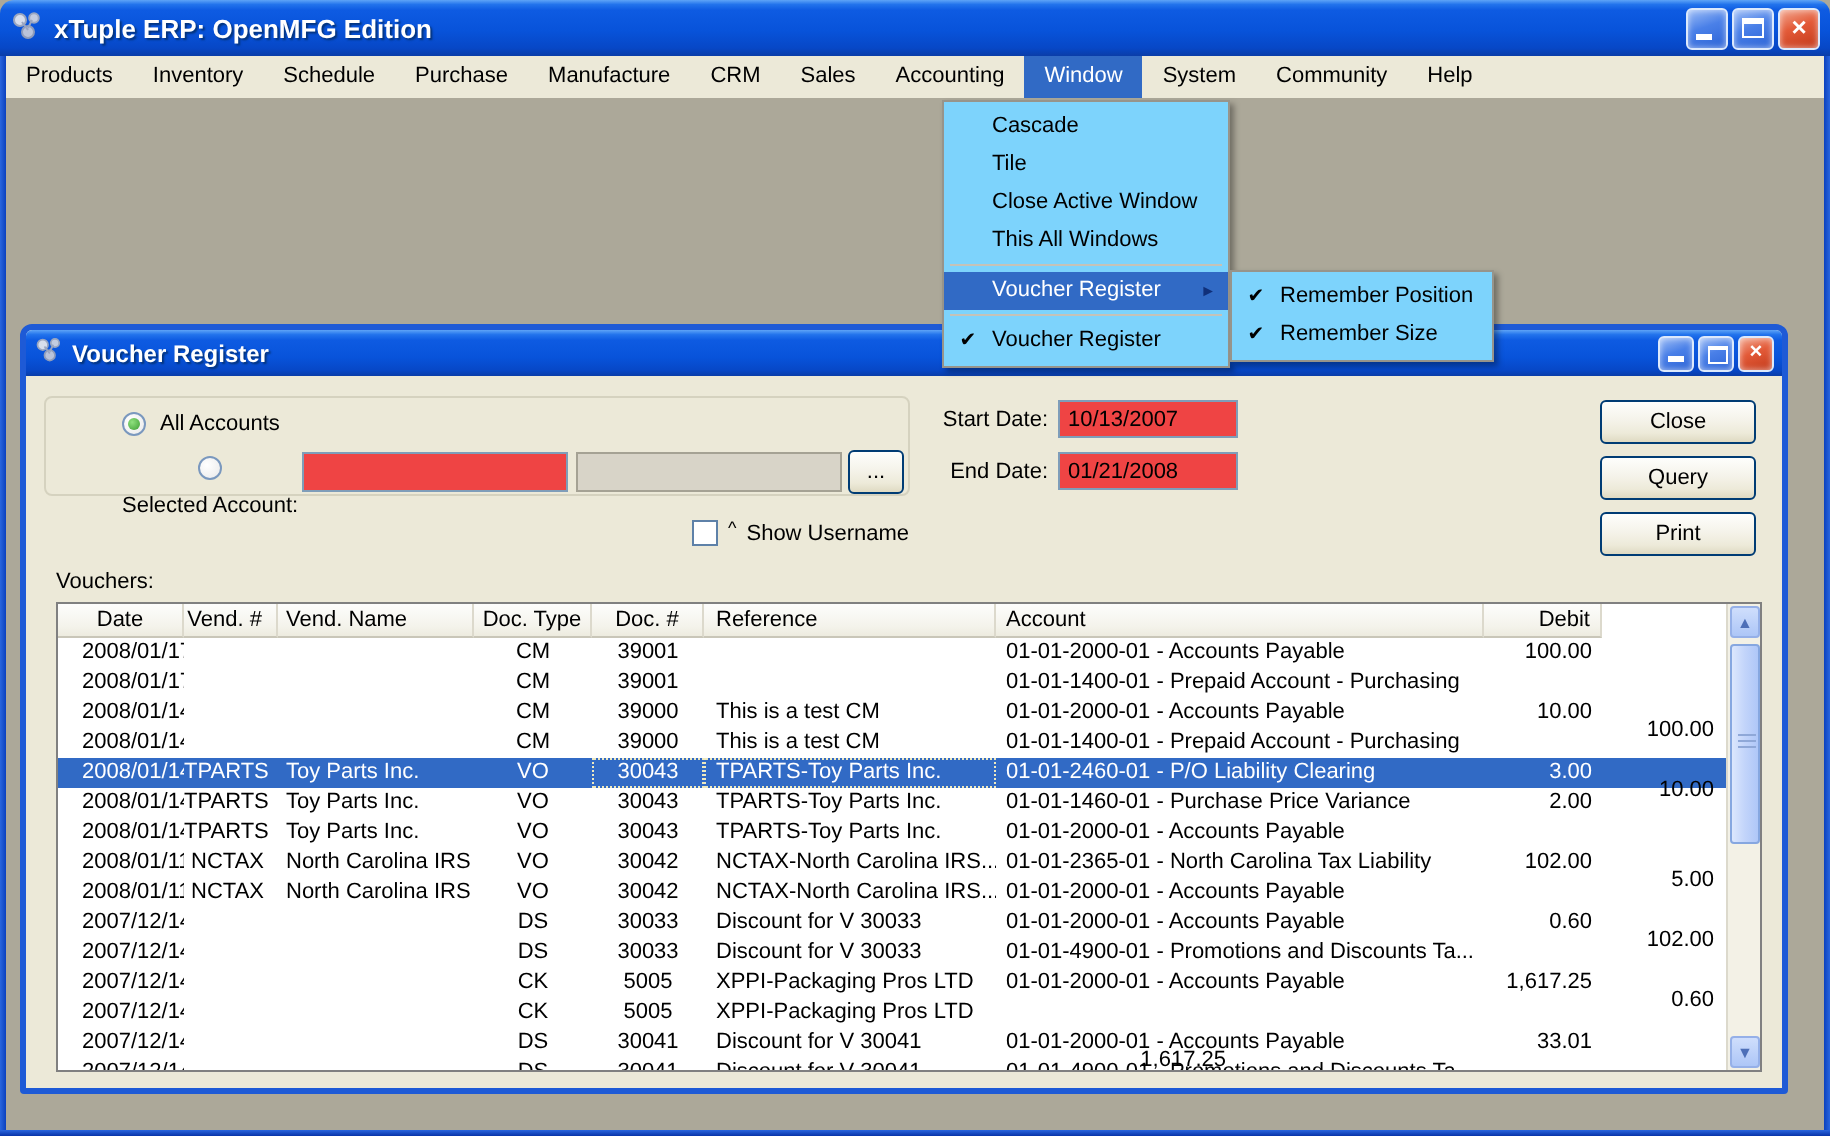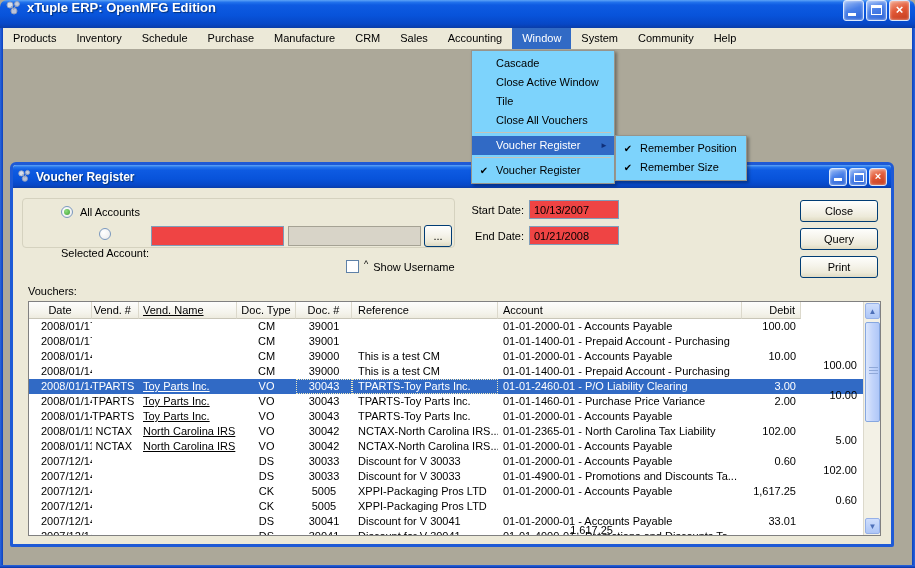--- a/index.html
+++ b/index.html
@@ -8,21 +8,21 @@
 
   #app { position:relative; width:915px; height:568px; overflow:hidden; background:#ACA899; }
 
   
   .frame-side { position:absolute; top:26px; width:3px; height:542px; background:linear-gradient(90deg,#2A66DE,#0B41BE); z-index:1; }
   #frame-l { left:0; } #frame-r { right:0; background:linear-gradient(90deg,#0B41BE,#2A66DE); }
   #frame-b { position:absolute; left:0; bottom:0; width:915px; height:3px; background:linear-gradient(180deg,#2A66DE,#0833A8); z-index:1; }
 
   .titlebar { position:absolute; left:0; top:0; width:915px; height:28px; border-radius:7px 7px 0 0; z-index:2;
     background:linear-gradient(180deg,#5EA4F7 0%,#2273EC 8%,#0E5BE2 18%,#0853DA 55%,#0747C6 86%,#0A3DA8 100%);
-    display:flex; align-items:flex-start; padding:0 5px; }
+    display:flex; align-items:center; padding:0 5px; }
   .titlebar .ttl { color:#fff; font-weight:bold; font-size:13px; margin-left:6px; text-shadow:1px 1px 1px #04337A; flex:1; }
   .winbtns { display:flex; gap:2px; }
   .winbtn { width:21px; height:21px; border-radius:3px; border:1px solid #DCE9FC; position:relative;
     background:linear-gradient(160deg,#9DBDF6 0%,#4A80E8 45%,#2B63D6 100%); box-shadow:inset 0 0 3px rgba(255,255,255,.65); }
   .winbtn.close { background:linear-gradient(160deg,#F2A78F 0%,#E35A38 45%,#C2391A 100%); color:#fff; font-weight:bold; font-size:13px; text-align:center; line-height:18px; }
   .g-min { position:absolute; left:4px; bottom:4px; width:8px; height:3px; background:#fff; }
   .g-max { position:absolute; left:4px; top:4px; width:11px; height:10px; border:1px solid #fff; border-top:3px solid #fff; }
 
   .menubar { position:absolute; left:3px; top:28px; width:909px; height:22px; background:#ECE9D8; display:flex; align-items:stretch; z-index:2; border-bottom:1px solid #ACA899; }
   .menu-item { padding:0 10px; line-height:21px; cursor:default; }
@@ -83,21 +83,21 @@
     border-right:1px solid #DCD9CC; border-bottom:1px solid #C9C6B8; overflow:hidden; white-space:nowrap; }
   #tbody { position:absolute; left:0; top:17px; width:834px; }
   .tr { display:flex; height:15px; background:#fff; }
   .tr.sel { background:#316AC5; color:#fff; }
   .td { height:15px; line-height:15px; overflow:hidden; white-space:nowrap; }
   .tr.sel .focuscell { outline:1px dotted #EDE9C0; outline-offset:-1px; }
   .col-0 { width:63px; } .col-1 { width:47px; } .col-2 { width:98px; } .col-3 { width:59px; }
   .col-4 { width:56px; } .col-5 { width:146px; } .col-6 { flex:1; } .col-7 { width:59px; } .col-8 { width:62px; }
   .td.col-0 { padding-left:12px; } .th.col-0 { text-align:center; }
   .col-1 { text-align:right; padding-right:7px; }
-  .col-2 { padding-left:4px;text-decoration:underline; }
+  .col-2 { padding-left:4px; }
   .col-3, .col-4 { text-align:center; }
   .col-5 { padding-left:6px; } .col-6 { padding-left:5px; }
   .col-7 { text-align:right; padding-right:5px; }
   .col-8 { text-align:right; padding-right:6px;margin-top:24px; }
 
   
   #vscroll { position:absolute; right:0; top:0; width:17px; height:233px; background:#F3F1E6; border-left:1px solid #DCD9CC; }
   .sbtn { position:absolute; left:1px; width:15px; height:16px; border:1px solid #95B0E8; border-radius:2px;
     background:linear-gradient(180deg,#CFDEFC,#ADC6F7); color:#4D6FB8; font-size:8px; text-align:center; line-height:15px; }
   #sb-up { top:1px; } #sb-down { bottom:1px; }
@@ -400,29 +400,29 @@
     </div>
   </div>
 
   <div class="ddmenu" id="window-menu">
       <div class="wm-item">
         <div class="chk" style="width: 24px; text-align: center; font-size: 10px; flex: 0 0 24px;"></div>
         <div class="lbl">Cascade</div>
       </div>
       <div class="wm-item">
         <div class="chk" style="width: 24px; text-align: center; font-size: 10px; flex: 0 0 24px;"></div>
+        <div class="lbl">Tile</div>
+      </div>
+      <div class="wm-item">
+        <div class="chk" style="width: 24px; text-align: center; font-size: 10px; flex: 0 0 24px;"></div>
         <div class="lbl">Close Active Window</div>
       </div>
       <div class="wm-item">
         <div class="chk" style="width: 24px; text-align: center; font-size: 10px; flex: 0 0 24px;"></div>
-        <div class="lbl">Tile</div>
-      </div>
-      <div class="wm-item">
-        <div class="chk" style="width: 24px; text-align: center; font-size: 10px; flex: 0 0 24px;"></div>
-        <div class="lbl">Close All Vouchers</div>
+        <div class="lbl">This All Windows</div>
       </div>
       <div class="menu-sep"></div>
       <div class="wm-item hl">
         <div class="chk" style="width: 24px; text-align: center; font-size: 10px; flex: 0 0 24px;"></div>
         <div class="lbl">Voucher Register</div>
         <div class="arrow">►</div>
       </div>
       <div class="menu-sep"></div>
       <div class="wm-item">
         <div class="chk" style="width: 24px; text-align: center; font-size: 10px; flex: 0 0 24px;">✔</div>

